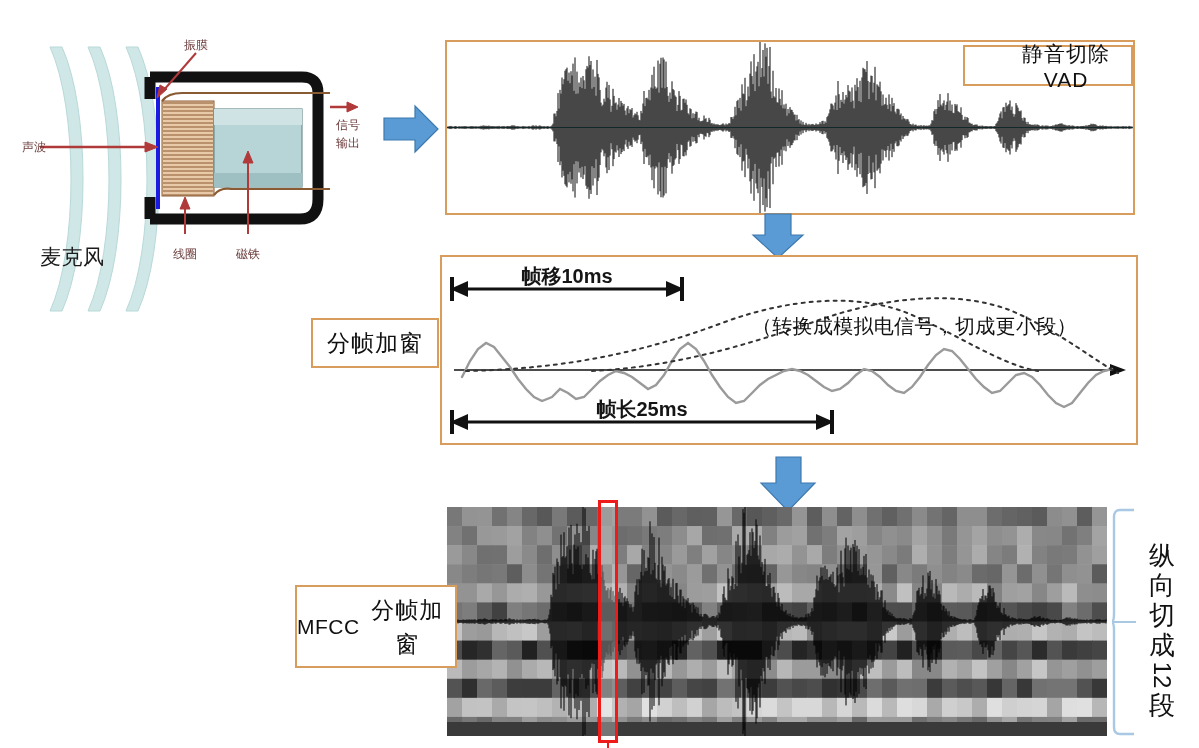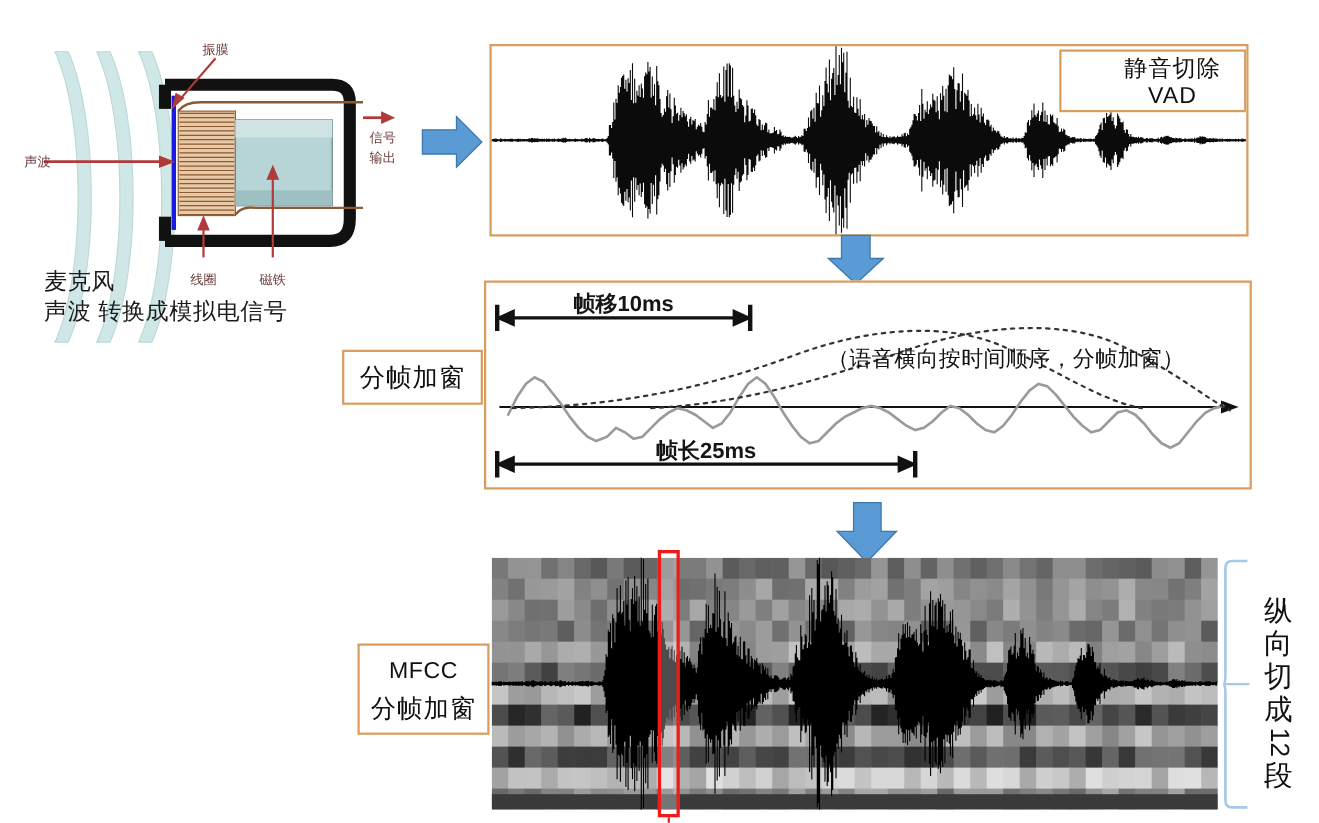--- a/index.html
+++ b/index.html
@@ -41,42 +41,42 @@
     display: flex;
     align-items: center;
     justify-content: center;
     color: #101010;
     text-align: center;
   }
 
   
   #vad-panel { left: 445px; top: 40px; width: 690px; height: 175px; }
   #vad-tag {
-    left: 963px; top: 45px; width: 170px; height: 57px;
+    left: 963px; top: 45px; width: 170px; height: 41px;
     font-size: 21px; letter-spacing: 1px; padding-left: 36px;
   }
   #vad-wave { left: 447px; top: 42px; width: 686px; height: 171px; }
 
   
   #frame-panel { left: 440px; top: 255px; width: 698px; height: 190px; }
   #frame-tag {
     left: 311px; top: 318px; width: 128px; height: 50px;
     font-size: 23px; letter-spacing: 1px;
   }
   #frame-svg { left: 442px; top: 257px; width: 694px; height: 186px; }
   #frame-note {
     left: 752px; top: 313px; width: 380px;
     font-size: 20px; color: #111; letter-spacing: 0.3px;
     white-space: nowrap;
   }
 
   
   #mfcc-tag {
-    left: 325px; top: 585px; width: 120px; height: 83px;
-    flex-direction: column;
+    left: 295px; top: 585px; width: 162px; height: 83px;
+    flex-direction: row;
     font-size: 23px; line-height: 34px; letter-spacing: 1px;
   }
   #mfcc-tag .mfcc-line1 { font-size: 21px; letter-spacing: 0.5px; }
   #spectro { left: 447px; top: 507px; width: 660px; height: 229px; }
   #red-box {
     left: 598px; top: 500px; width: 20px; height: 243px;
     border: 3px solid #ef1a1a; box-sizing: border-box;
     background: rgba(255,255,255,0.30);
   }
   #red-tick { left: 607px; top: 743px; width: 2px; height: 6px; background: #ef1a1a; }
@@ -177,21 +177,20 @@
     <text x="22" y="122" font-family="Liberation Sans, sans-serif" font-size="12" fill="#6b3a3a">声波</text>
     <text x="336" y="100" font-family="Liberation Sans, sans-serif" font-size="12" fill="#6b3a3a">信号</text>
     <text x="336" y="118" font-family="Liberation Sans, sans-serif" font-size="12" fill="#6b3a3a">输出</text>
     <text x="185" y="229" font-family="Liberation Sans, sans-serif" font-size="12" fill="#6b3a3a" text-anchor="middle">线圈</text>
     <text x="248" y="229" font-family="Liberation Sans, sans-serif" font-size="12" fill="#6b3a3a" text-anchor="middle">磁铁</text>
   </svg>
 </div>
 
 <div class="abs" id="mic-caption">
   <div>麦克风</div>
-  <div>声波 转换成模拟电信号</div>
 </div>
 
 <svg class="abs blue-arrow" style="left:382px; top:100px;" width="60" height="60">
   <polygon points="2,18 33,18 33,6 56,29 33,52 33,40 2,40" fill="#5b9bd5" stroke="#3d78ad" stroke-width="1.2"></polygon>
 </svg>
 
 <div class="abs panel" id="vad-panel"></div>
 
 <svg class="abs" id="vad-wave" viewBox="0 0 686 171" preserveAspectRatio="none">
   <g stroke="#2a7f8a" stroke-width="1">
@@ -244,21 +243,21 @@
   <g stroke="#111" stroke-width="3">
     <line x1="14" y1="165" x2="386" y2="165"></line>
   </g>
   <polygon points="8,165 26,157 26,173" fill="#111"></polygon>
   <polygon points="392,165 374,157 374,173" fill="#111"></polygon>
   <line x1="10" y1="153" x2="10" y2="177" stroke="#111" stroke-width="4"></line>
   <line x1="390" y1="153" x2="390" y2="177" stroke="#111" stroke-width="4"></line>
   <text x="200" y="159" font-family="Liberation Sans, sans-serif" font-size="20" font-weight="bold" fill="#151515" text-anchor="middle">帧长25ms</text>
 </svg>
 
-<div class="abs" id="frame-note">（语音横向按时间顺序，分帧加窗）</div>
+<div class="abs" id="frame-note">（转换成模拟电信号，切成更小段）</div>
 
 <div class="abs tag-box" id="frame-tag">
   <span>分帧加窗</span>
 </div>
 
 <svg class="abs blue-arrow" style="left:757px; top:455px;" width="62" height="58">
   <polygon points="19,2 44,2 44,28 58,28 31,56 4,28 19,28" fill="#5b9bd5" stroke="#3d78ad" stroke-width="1.2"></polygon>
 </svg>
 
 <svg class="abs" id="spectro" viewBox="0 0 660 229" preserveAspectRatio="none">

